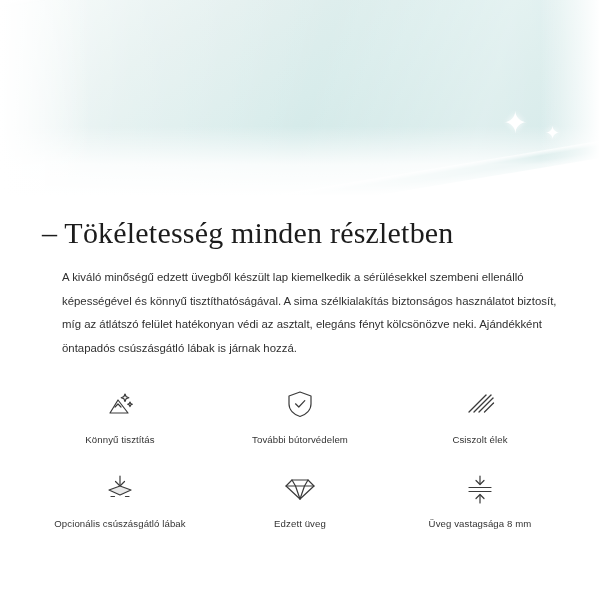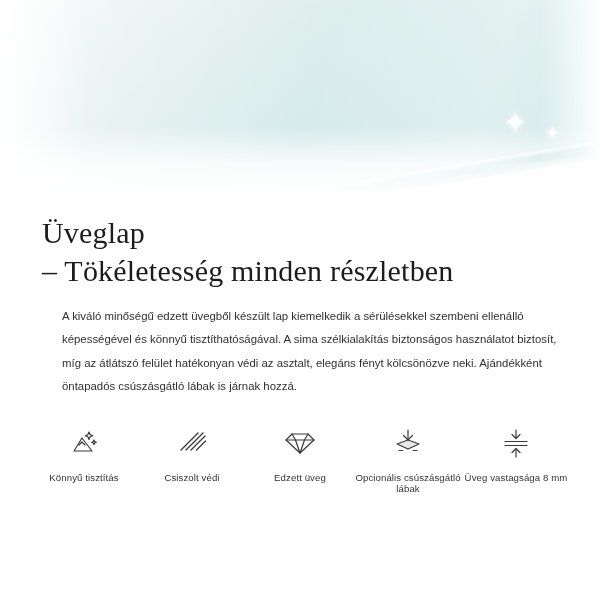--- a/index.html
+++ b/index.html
@@ -119,23 +119,23 @@
     max-width: 516px;
     text-align: left;
     margin-left: 20px;
   }
 
   
   .features {
     margin-top: 18px;
     padding: 0 30px;
     display: grid;
-    grid-template-columns: repeat(5, 1fr);
+    grid-template-columns: repeat(3, 1fr);
     grid-template-rows: repeat(2, 84px);
-    row-gap: 12px;
+    row-gap: 0px;
   }
   .feature {
     display: flex;
     flex-direction: column;
     align-items: center;
     justify-content: flex-start;
     padding-top: 6px;
   }
   .feature-icon {
     width: 44px;
@@ -170,76 +170,84 @@
     </div>
     <div class="hero-fade"></div>
     <div class="hero-fade-left"></div>
     <div class="hero-fade-right"></div>
     <span class="sparkle s1">✦</span>
     <span class="sparkle s2">✦</span>
   </div>
 
   <div class="content">
     <h1 class="title">
-      <span>Üveglap</span>
       <span class="line2">– Tökéletesség minden részletben</span>
     </h1>
     <p class="body-text">A kiváló minőségű edzett üvegből készült lap kiemelkedik a sérülésekkel szembeni ellenálló képességével és könnyű tisztíthatóságával. A sima szélkialakítás biztonságos használatot biztosít, míg az átlátszó felület hatékonyan védi az asztalt, elegáns fényt kölcsönözve neki. Ajándékként öntapadós csúszásgátló lábak is járnak hozzá.</p>
   </div>
 
   <div class="features">
 
     <div class="feature">
       <div class="feature-icon">
         <svg width="32" height="32" viewBox="0 0 32 32" fill="none" stroke="#3a3a3a" stroke-width="1.2" stroke-linecap="round" stroke-linejoin="round">
           <path d="M6 25 L14 12 L24 25 Z"></path>
           <path d="M11 19 L14 16 L17 19"></path>
           <path d="M21 6 l1.1 2.6 L24.8 9.7 l-2.7 1.1 L21 13.4 l-1.1-2.6 L17.2 9.7 l2.7-1.1 Z"></path>
           <path d="M26 14 l0.7 1.6 1.6 0.7 -1.6 0.7 -0.7 1.6 -0.7-1.6 -1.6-0.7 1.6-0.7 Z"></path>
         </svg>
       </div>
       <div class="feature-label">Könnyű tisztítás</div>
     </div>
 
+    <div class="feature">
+      <div class="feature-icon">
+        <svg width="30" height="32" viewBox="0 0 30 32" fill="none" stroke="#3a3a3a" stroke-width="1.2" stroke-linecap="round" stroke-linejoin="round">
+          <path d="M15 4 L26 8 V16 C26 22 21 26.5 15 28.5 C9 26.5 4 22 4 16 V8 Z"></path>
+          <path d="M10.5 15.8 L13.8 19 L19.8 12.6"></path>
+        </svg>
+      </div>
+      <div class="feature-label">További bútorvédelem</div>
+    </div>
 
     <div class="feature">
       <div class="feature-icon">
         <svg width="32" height="30" viewBox="0 0 32 30" fill="none" stroke="#3a3a3a" stroke-width="1.3" stroke-linecap="round">
           <path d="M5 23 L22 6"></path>
           <path d="M10 23 L27 6"></path>
           <path d="M15 23 L29 9"></path>
           <path d="M20.5 23 L29.5 14"></path>
         </svg>
       </div>
-      <div class="feature-label">Csiszolt védi</div>
-    </div>
-
-    <div class="feature">
-      <div class="feature-icon">
-        <svg width="32" height="30" viewBox="0 0 32 30" fill="none" stroke="#3a3a3a" stroke-width="1.2" stroke-linecap="round" stroke-linejoin="round">
-          <path d="M8 7 H24 L30 13 L16 26 L2 13 Z"></path>
-          <path d="M2 13 H30"></path>
-          <path d="M8 7 L11.5 13 L16 26"></path>
-          <path d="M24 7 L20.5 13 L16 26"></path>
-        </svg>
-      </div>
-      <div class="feature-label">Edzett üveg</div>
+      <div class="feature-label">Csiszolt élek</div>
     </div>
 
     <div class="feature">
       <div class="feature-icon">
         <svg width="34" height="32" viewBox="0 0 34 32" fill="none" stroke="#3a3a3a" stroke-width="1.2" stroke-linecap="round" stroke-linejoin="round">
           <path d="M17 4 V13"></path>
           <path d="M12.5 9.5 L17 14 L21.5 9.5"></path>
           <path d="M6 18 L17 14 L28 18 L17 23 Z" fill="#e9e9e9"></path>
           <path d="M8 24.5 h3.5"></path>
           <path d="M22.5 24.5 h3.5"></path>
         </svg>
       </div>
       <div class="feature-label">Opcionális csúszásgátló lábak</div>
+    </div>
+
+    <div class="feature">
+      <div class="feature-icon">
+        <svg width="32" height="30" viewBox="0 0 32 30" fill="none" stroke="#3a3a3a" stroke-width="1.2" stroke-linecap="round" stroke-linejoin="round">
+          <path d="M8 7 H24 L30 13 L16 26 L2 13 Z"></path>
+          <path d="M2 13 H30"></path>
+          <path d="M8 7 L11.5 13 L16 26"></path>
+          <path d="M24 7 L20.5 13 L16 26"></path>
+        </svg>
+      </div>
+      <div class="feature-label">Edzett üveg</div>
     </div>
 
     <div class="feature">
       <div class="feature-icon">
         <svg width="30" height="32" viewBox="0 0 30 32" fill="none" stroke="#3a3a3a" stroke-width="1.2" stroke-linecap="round" stroke-linejoin="round">
           <path d="M15 4 V12"></path>
           <path d="M11 8.5 L15 12.5 L19 8.5"></path>
           <path d="M4 15.5 H26"></path>
           <path d="M4 19.5 H26"></path>
           <path d="M15 31 V23"></path>

